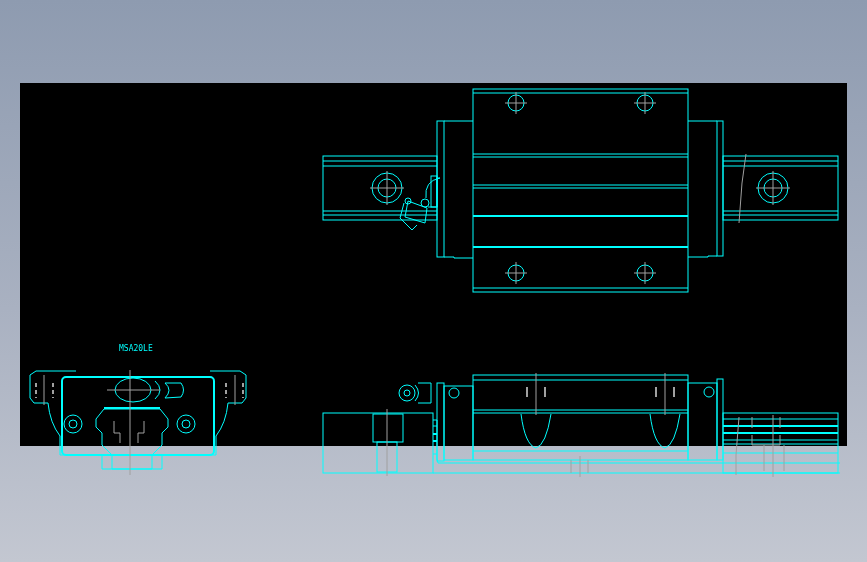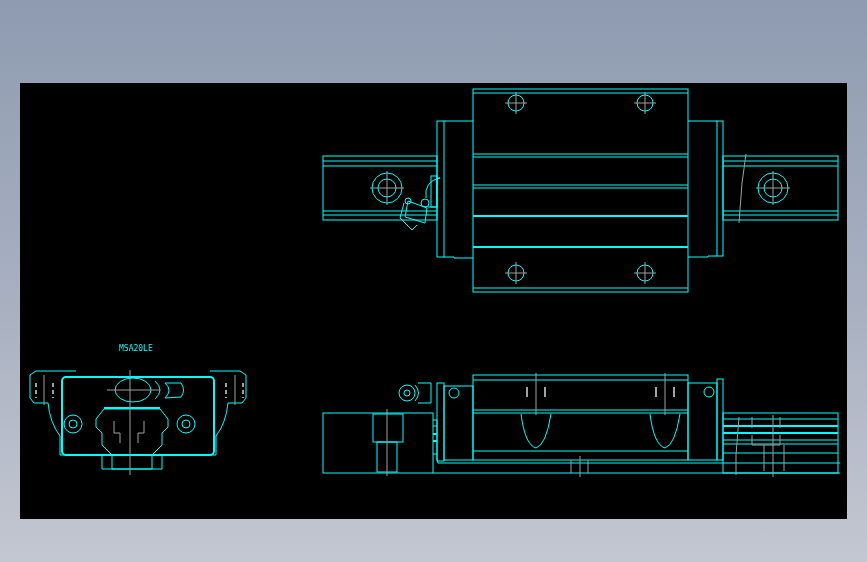--- a/index.html
+++ b/index.html
@@ -1,19 +1,19 @@
 <!DOCTYPE html>
 <html><head>
 <meta charset="utf-8">
 <style>
   html,body{margin:0;padding:0;}
   body{width:867px;height:562px;overflow:hidden;position:relative;
     background:linear-gradient(to bottom,#8e9bb0 0%,#a9b1c1 55%,#c3c7d1 100%);
     font-family:"DejaVu Sans Mono",monospace;}
-  #canvas{position:absolute;left:20px;top:83px;width:827px;height:436px;background:#000;}
+  #canvas{position:absolute;left:20px;top:83px;width:827px;height:363px;background:#000;}
   #canvas svg{position:absolute;left:0;top:0;}
   .c{stroke:#00ffff;fill:none;stroke-width:1;}
   .cb{stroke:#00ffff;fill:none;stroke-width:2;}
   .g{stroke:#a0a0a0;fill:none;stroke-width:1;}
   .gd{stroke:#a0a0a0;fill:none;stroke-width:2;}
   .lbl{fill:#00ffff;font-family:"DejaVu Sans Mono",monospace;font-size:8px;}
 </style>
 </head>
 <body>
 

